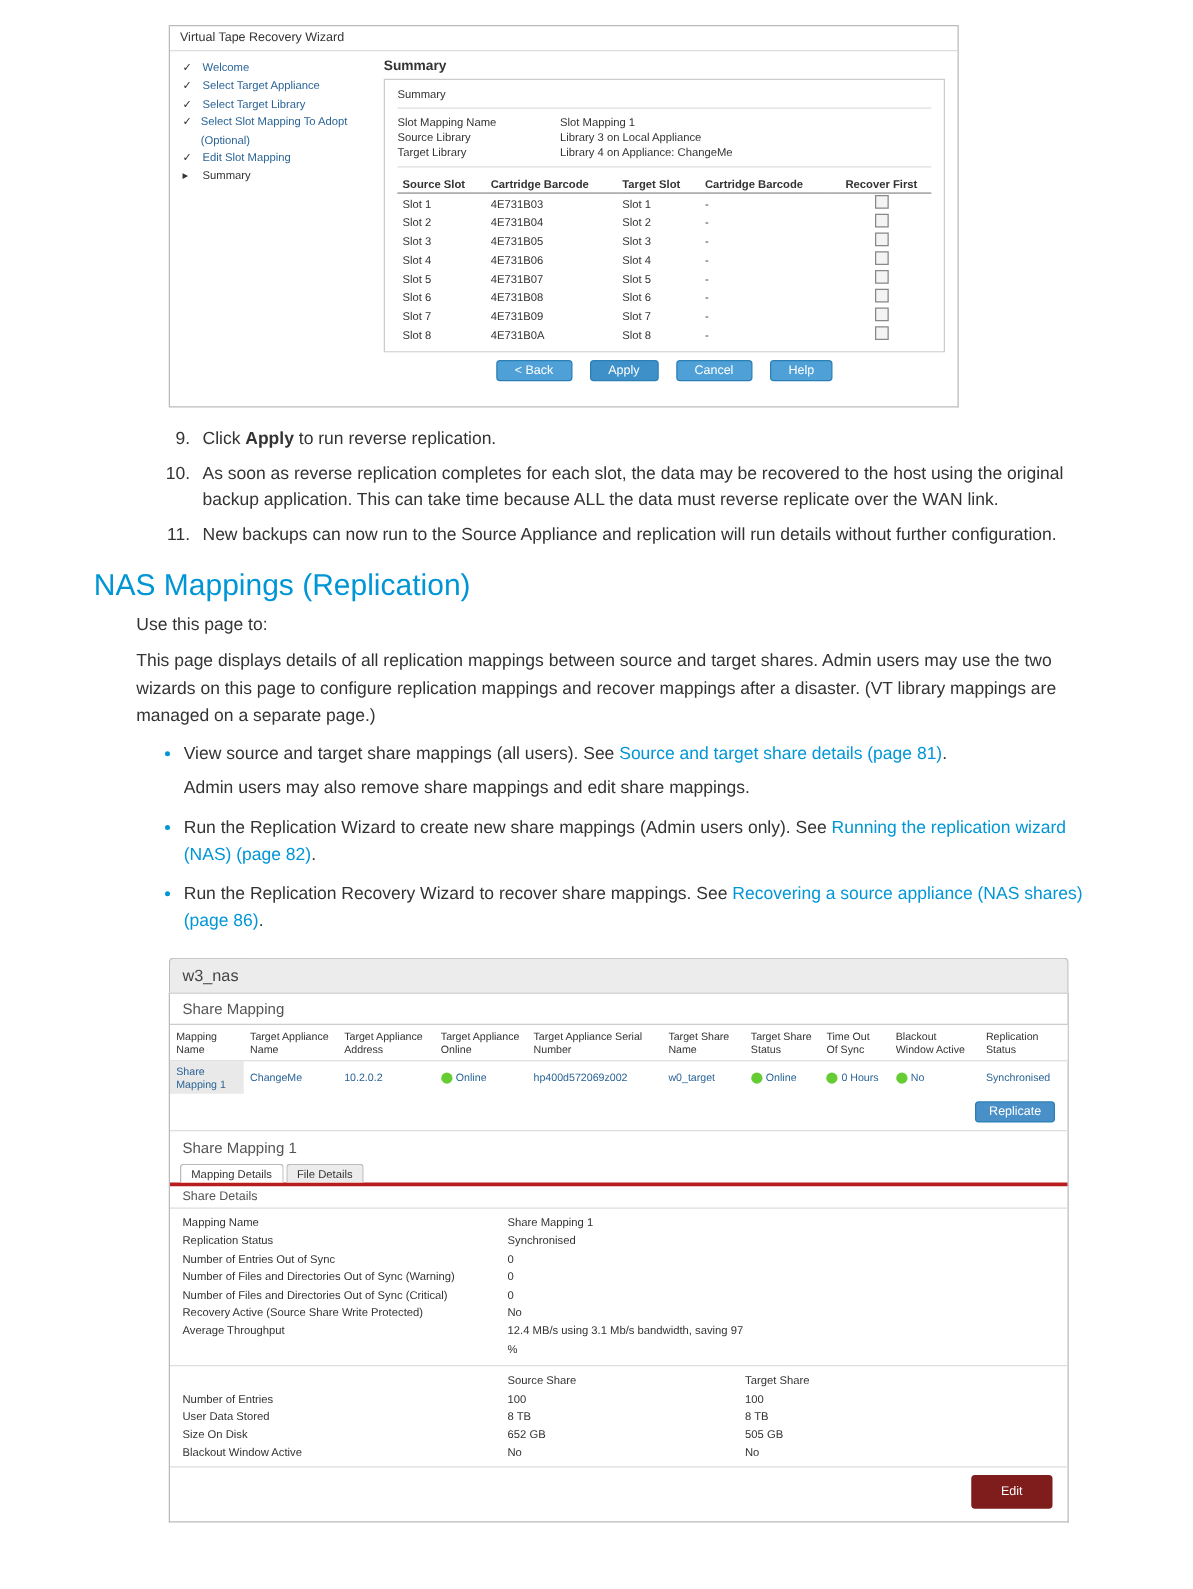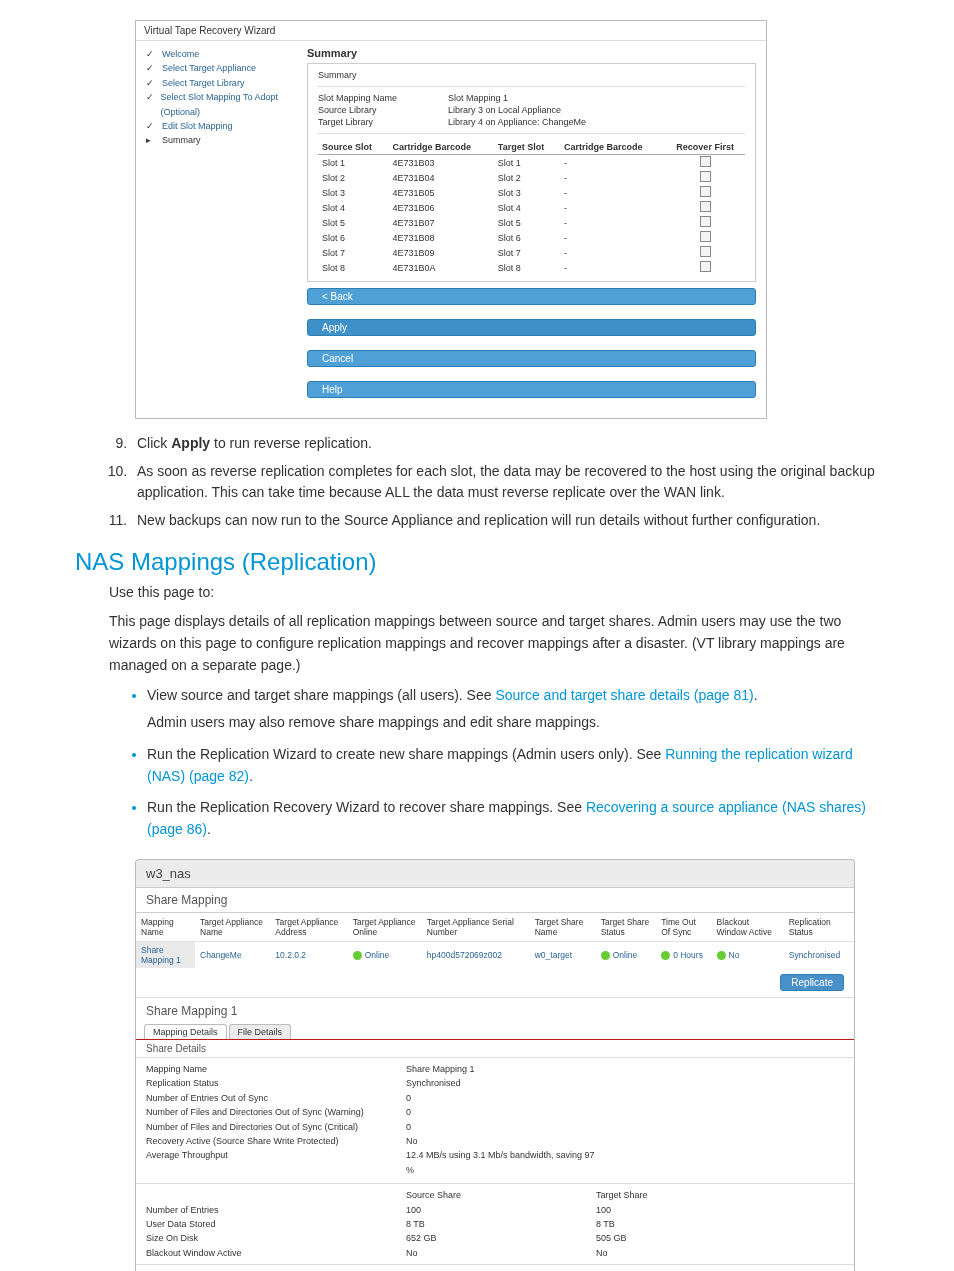--- a/index.html
+++ b/index.html
@@ -43,36 +43,35 @@
   .fp-sep { border-top: 1px solid #ddd; margin: 6px 0; }
   .fp-tbl { width: 100%; border-collapse: collapse; font-size: 9px; }
   .fp-tbl th { text-align: left; font-weight: bold; padding: 2px 4px; border-bottom: 1px solid #aaa; }
   .fp-tbl td { padding: 1px 4px; }
   .fp-chk {
     display: inline-block; width: 9px; height: 9px; border: 1px solid #888; background: #f4f4f4;
   }
   .fp-buttons {
     display: flex; justify-content: center; gap: 14px; padding: 6px 0 10px;
     background: #fff;
-    flex-direction: column;
   }
   .fp-btn {
     font-size: 10px; padding: 2px 14px; border-radius: 3px; color: #fff; border: 1px solid #2b7fb5;
     background: #4fa0d6;
   }
   .fp-btn.primary { background: #3e90c8; }
   .fp-btn.help { background: #4fa0d6; }
 
   ol.steps {
     margin: 10px 0 16px 34px;
     padding: 0 0 0 22px;
     font-size: 14px;
     line-height: 1.55;
   }
-  ol.steps li { padding-left: 6px; margin-bottom: 6px; }
+  ol.steps li { padding-left: 6px; margin-bottom: 6px; margin-left: 25px; }
 
   h2.section {
     font-family: Arial, sans-serif;
     font-weight: normal;
     color: #0096D6;
     font-size: 24px;
     margin: 14px 0 6px 0;
   }
   .body-text { margin: 6px 0 8px 34px; font-size: 14px; line-height: 1.55; }
   ul.bullets {
@@ -142,21 +141,21 @@
     color: #fff; background: #4a90c8; border: 1px solid #2b7fb5; border-radius: 3px;
   }
   .clear { clear: both; }
   .sm1-title {
     padding: 6px 10px; font-size: 12px; color: #555;
     border-top: 1px solid #ddd;
   }
   .tab-row {
     display: flex;
     padding: 0 8px;
-    border-bottom: 1px solid #b91c1c;
+    border-bottom: 3px solid #b91c1c;
   }
   .tab {
     border: 1px solid #bbb;
     border-bottom: none;
     padding: 2px 8px;
     margin-right: 2px;
     font-size: 9px;
     border-top-left-radius: 3px;
     border-top-right-radius: 3px;
     background: #ececec;
@@ -170,22 +169,22 @@
   }
   .kv-row { display: flex; font-size: 9px; line-height: 1.6; }
   .kv-row .k1 { width: 260px; }
   .kv-row .v1 { flex: 0 0 190px; }
   .th-row { display: flex; font-size: 9px; line-height: 1.6; padding: 0 10px; }
   .th-row .c1 { width: 260px; }
   .th-row .c2 { width: 190px; }
   .th-row .c3 { flex:1; }
   .edit-btn {
     float: right; margin: 6px 12px 10px;
-    padding: 20px 18px;
-    font-size: 10px; color: #fff; background: #000000; border: 2px solid #7f1d1d; border-radius: 3px;
+    padding: 2px 18px;
+    font-size: 10px; color: #fff; background: #7f1d1d; border: 6px solid #7f1d1d; border-radius: 3px;
   }
   .chk { color: #333; display:inline-block; width:12px; }
 </style>
 </head>
 <body>
 
 <div class="page">
 
   <div class="figure-panel">
     <div class="fp-titlebar">Virtual Tape Recovery Wizard</div>

